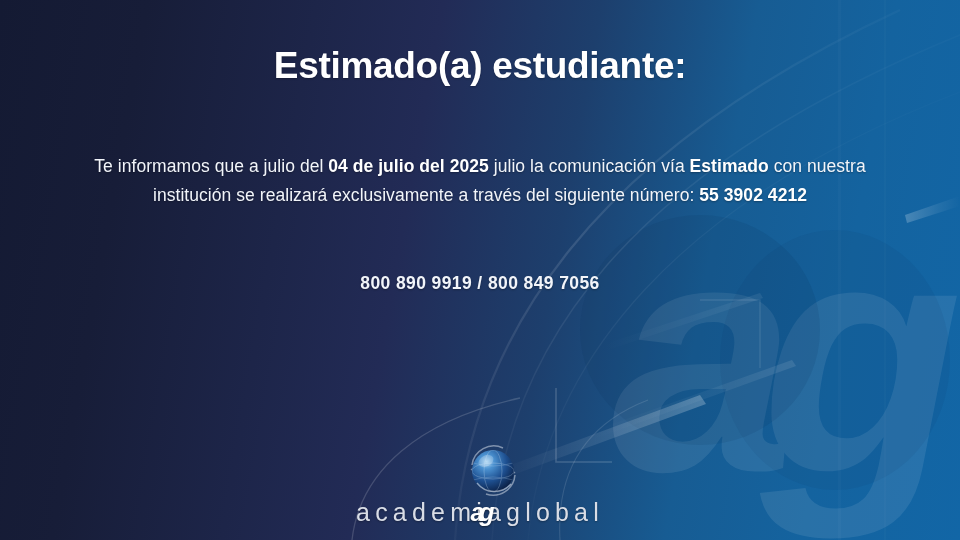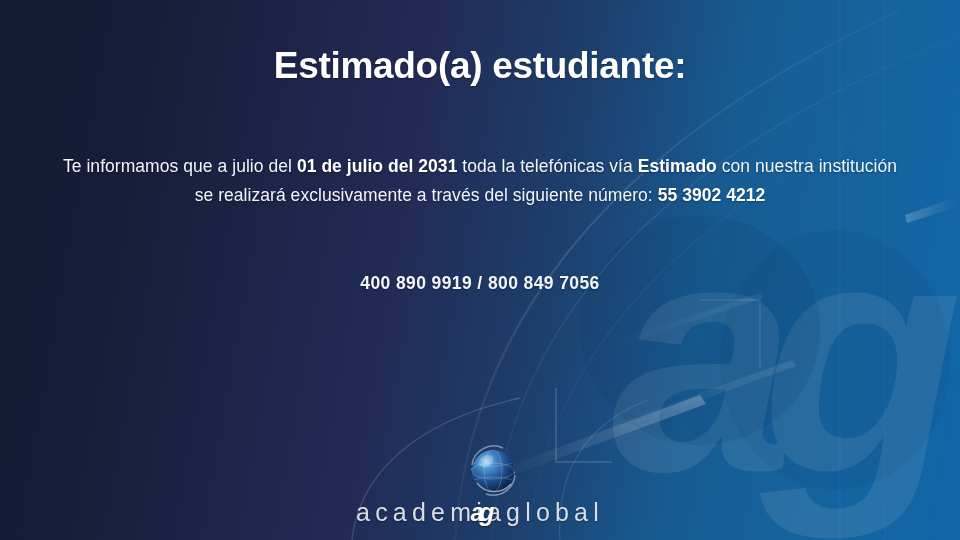--- a/index.html
+++ b/index.html
@@ -203,25 +203,25 @@
         <rect x="884" y="0" width="2" height="540" fill="#ffffff" opacity="0.02"></rect>
       </g>
     </svg>
   </div>
 
   <div class="content">
 
     <div class="slide-title">Estimado(a) estudiante:</div>
 
     <div class="para" id="para-notice">
-      <span>Te informamos que a julio del </span><b>01 de julio del 2031</b><span> toda la telefónicas vía </span><b>Estimado</b><span> con nuestra institución se realizará exclusivamente a través del siguiente número: </span><b> 55 3902 4212</b>
+      <span>Te informamos que a julio del </span><b>04 de julio del 2025</b><span> julio la comunicación vía </span><b>Estimado</b><span> con nuestra institución se realizará exclusivamente a través del siguiente número: </span><b> 55 3902 4212</b>
     </div>
 
 
-    <div class="para" id="para-numbers">400 890 9919 /  800 849 7056</div>
+    <div class="para" id="para-numbers">800 890 9919 /  800 849 7056</div>
 
 
     <div class="logo">
       <div class="logo-inner">
         <svg class="logo-globe" viewBox="0 0 64 64" xmlns="http://www.w3.org/2000/svg">
           <defs>
             <radialGradient id="gg" cx="35%" cy="28%" r="80%">
               <stop offset="0%" stop-color="#a6d3f2"></stop>
               <stop offset="22%" stop-color="#4b91d0"></stop>
               <stop offset="58%" stop-color="#1e5091"></stop>

